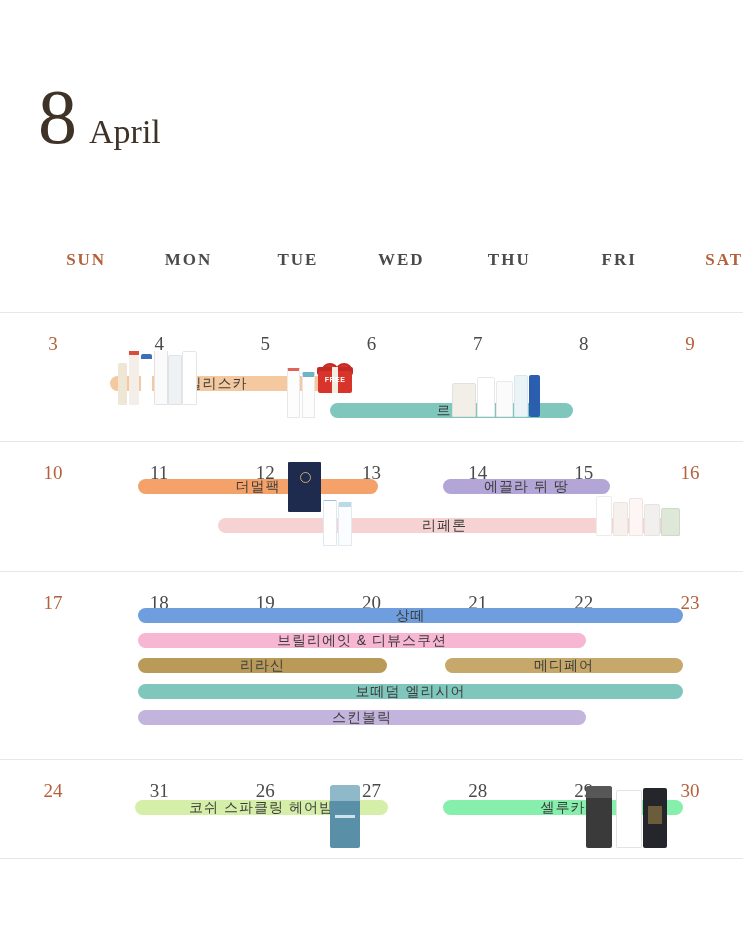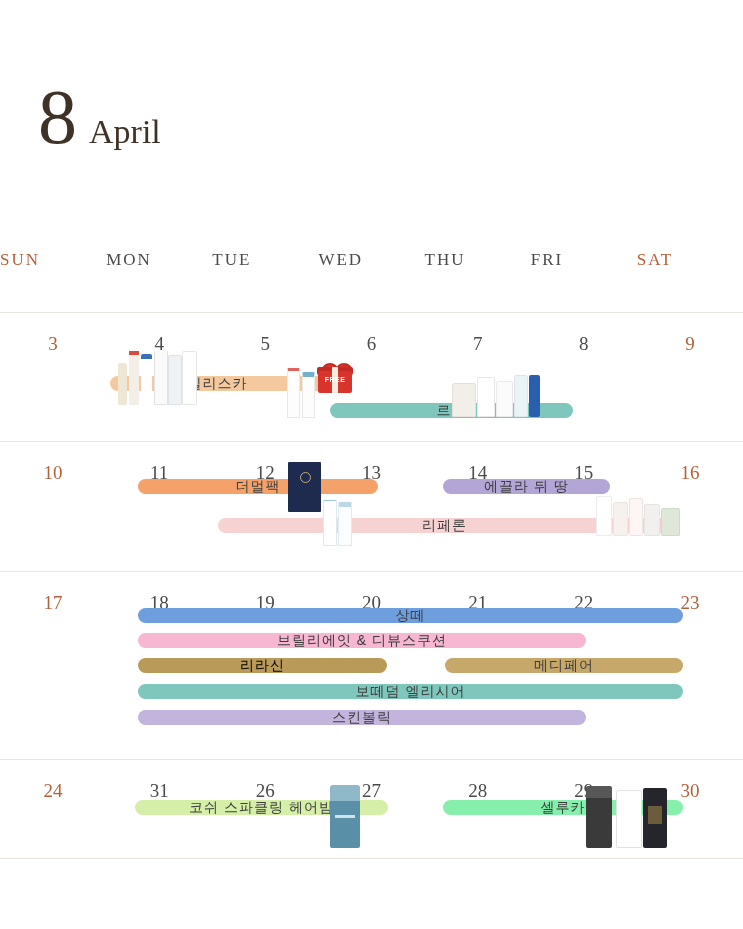--- a/index.html
+++ b/index.html
@@ -43,25 +43,26 @@
   
   .weekdays {
     position: absolute;
     left: 0;
     top: 250px;
     width: 743px;
     display: flex;
   }
   .weekday {
     flex: 1 1 0;
-    text-align: left;
+    text-align: right;
     font-family: "Liberation Serif", serif;
     font-size: 17px;
     letter-spacing: 2px;
     color: #4a4a4a;
+    font-weight: bold;
   }
   .weekday.accent { color: #b4603a; }
 
   
   .grid {
     position: absolute;
     left: 0;
     top: 312px;
     width: 743px;
   }
@@ -297,21 +298,21 @@
 
     <div class="bar" style="left:138px; top:36px; width:545px; background:#6f9ede;">
       <span class="bar-label" style="color:#3b3b3b;">상떼</span>
     </div>
 
     <div class="bar" style="left:138px; top:61px; width:448px; background:#f7b6d2;">
       <span class="bar-label" style="color:#3b3b3b;">브릴리에잇 &amp; 디뷰스쿠션</span>
     </div>
 
     <div class="bar" style="left:138px; top:86px; width:249px; background:#b99a59;">
-      <span class="bar-label" style="color:#000000;">리라신</span>
+      <span class="bar-label" style="color:#404040;">리라신</span>
     </div>
 
     <div class="bar" style="left:445px; top:86px; width:238px; background:#c6a96a;">
       <span class="bar-label" style="color:#3b3b3b;">메디페어</span>
     </div>
 
     <div class="bar" style="left:138px; top:112px; width:545px; background:#7fc7bc;">
       <span class="bar-label" style="color:#3b3b3b;">보떼덤 엘리시어</span>
     </div>
 

